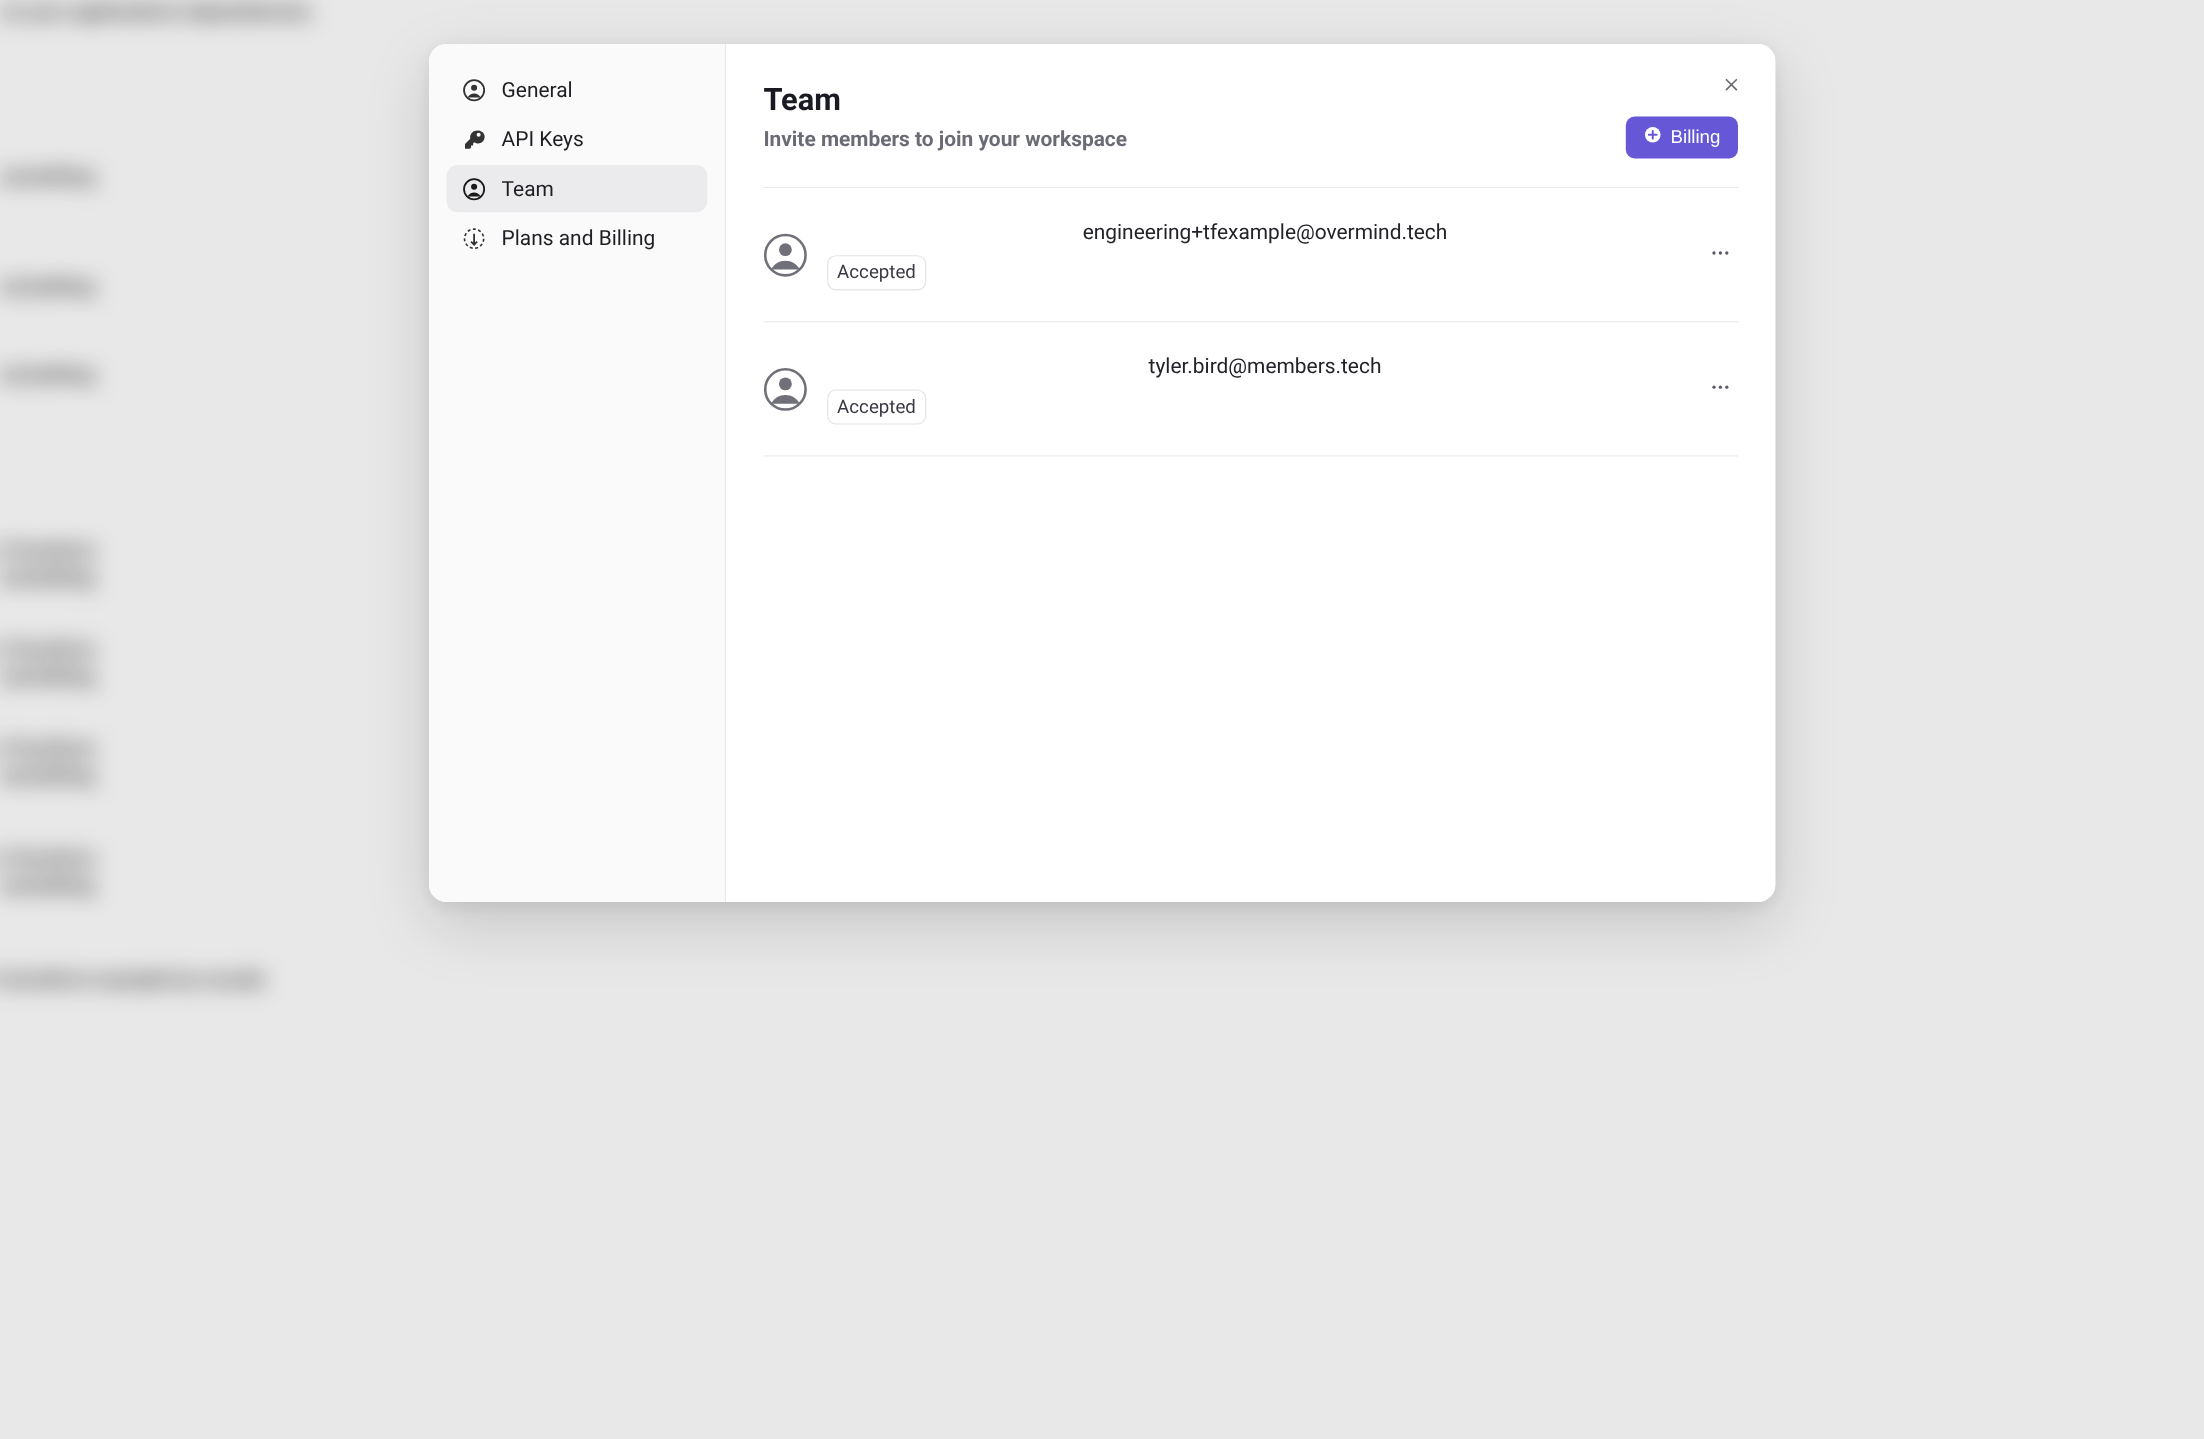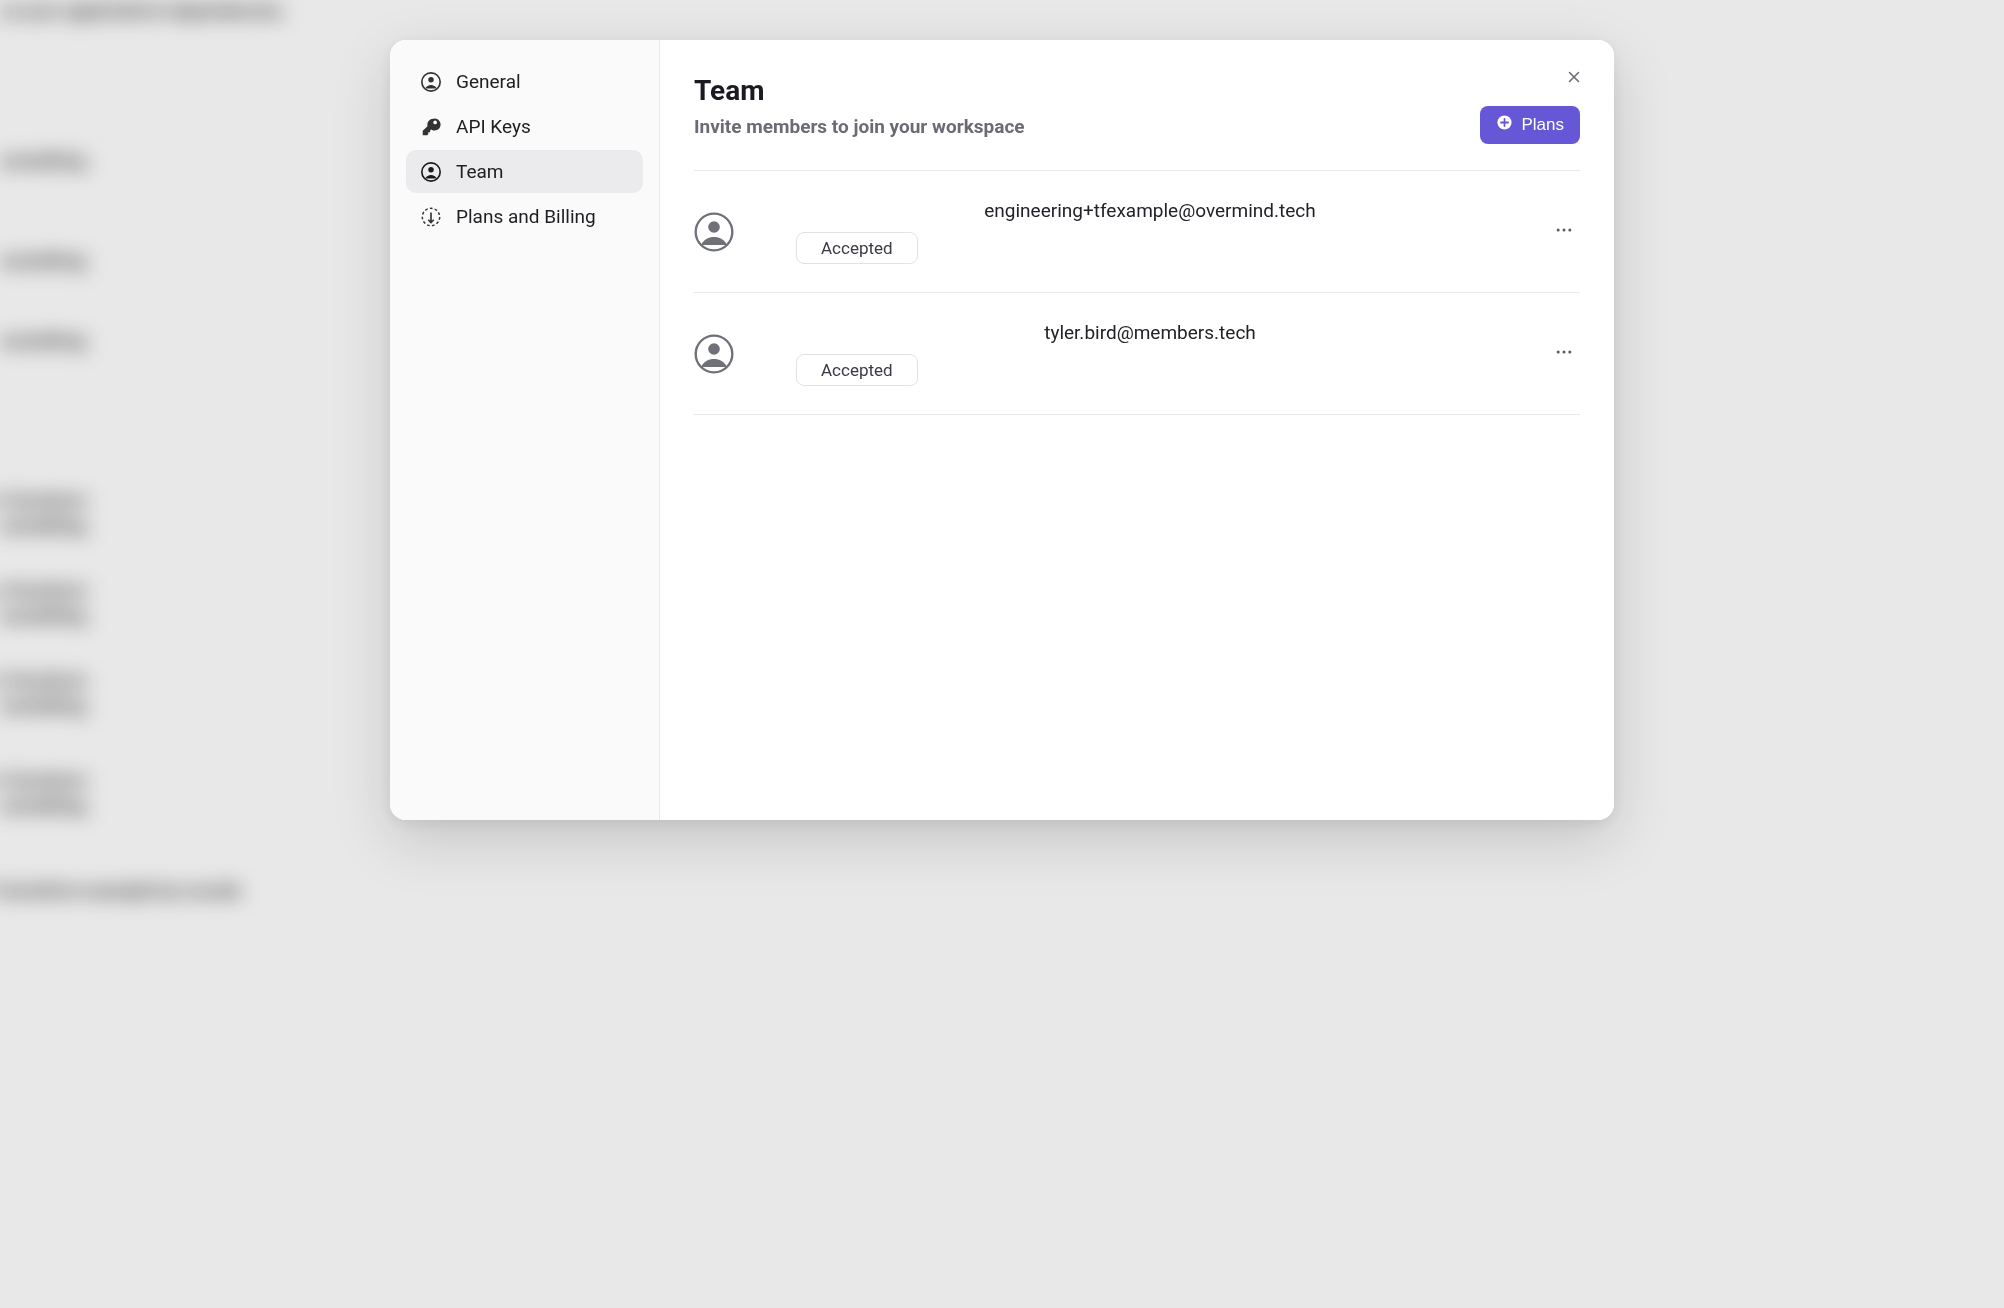--- a/index.html
+++ b/index.html
@@ -195,25 +195,24 @@
     .member-email {
       font-size: 19px;
       color: #222228;
     }
 
     .status-badge {
       display: inline-block;
       width: fit-content;
       border: 1px solid #e2e2e6;
       border-radius: 8px;
-      padding: 5px 24px;
+      padding: 5px 8px;
       font-size: 17px;
       color: #3a3a45;
       background: #fff;
-      margin-left: 44px;
     }
 
     .more-btn {
       background: none;
       border: none;
       cursor: pointer;
       padding: 6px;
       color: #5a5a64;
       display: flex;
       align-items: center;
@@ -307,21 +306,21 @@
         <h1 class="page-title">Team</h1>
         <p class="page-subtitle">Invite members to join your workspace</p>
       </div>
       <button class="invite-btn">
         <span>
           <svg viewBox="0 0 24 24" fill="currentColor">
             <circle cx="12" cy="12" r="10"></circle>
             <path d="M12 7v10M7 12h10" stroke="#6557d6" stroke-width="2.5" stroke-linecap="round"></path>
           </svg>
         </span>
-        <span>Plans</span>
+        <span>Billing</span>
       </button>
     </div>
 
     <div class="divider"></div>
 
     <div class="member-list">
 
       <div class="member-row">
         <div class="avatar">
           <svg viewBox="0 0 24 24" fill="none" stroke="#707078" stroke-width="1.4">

